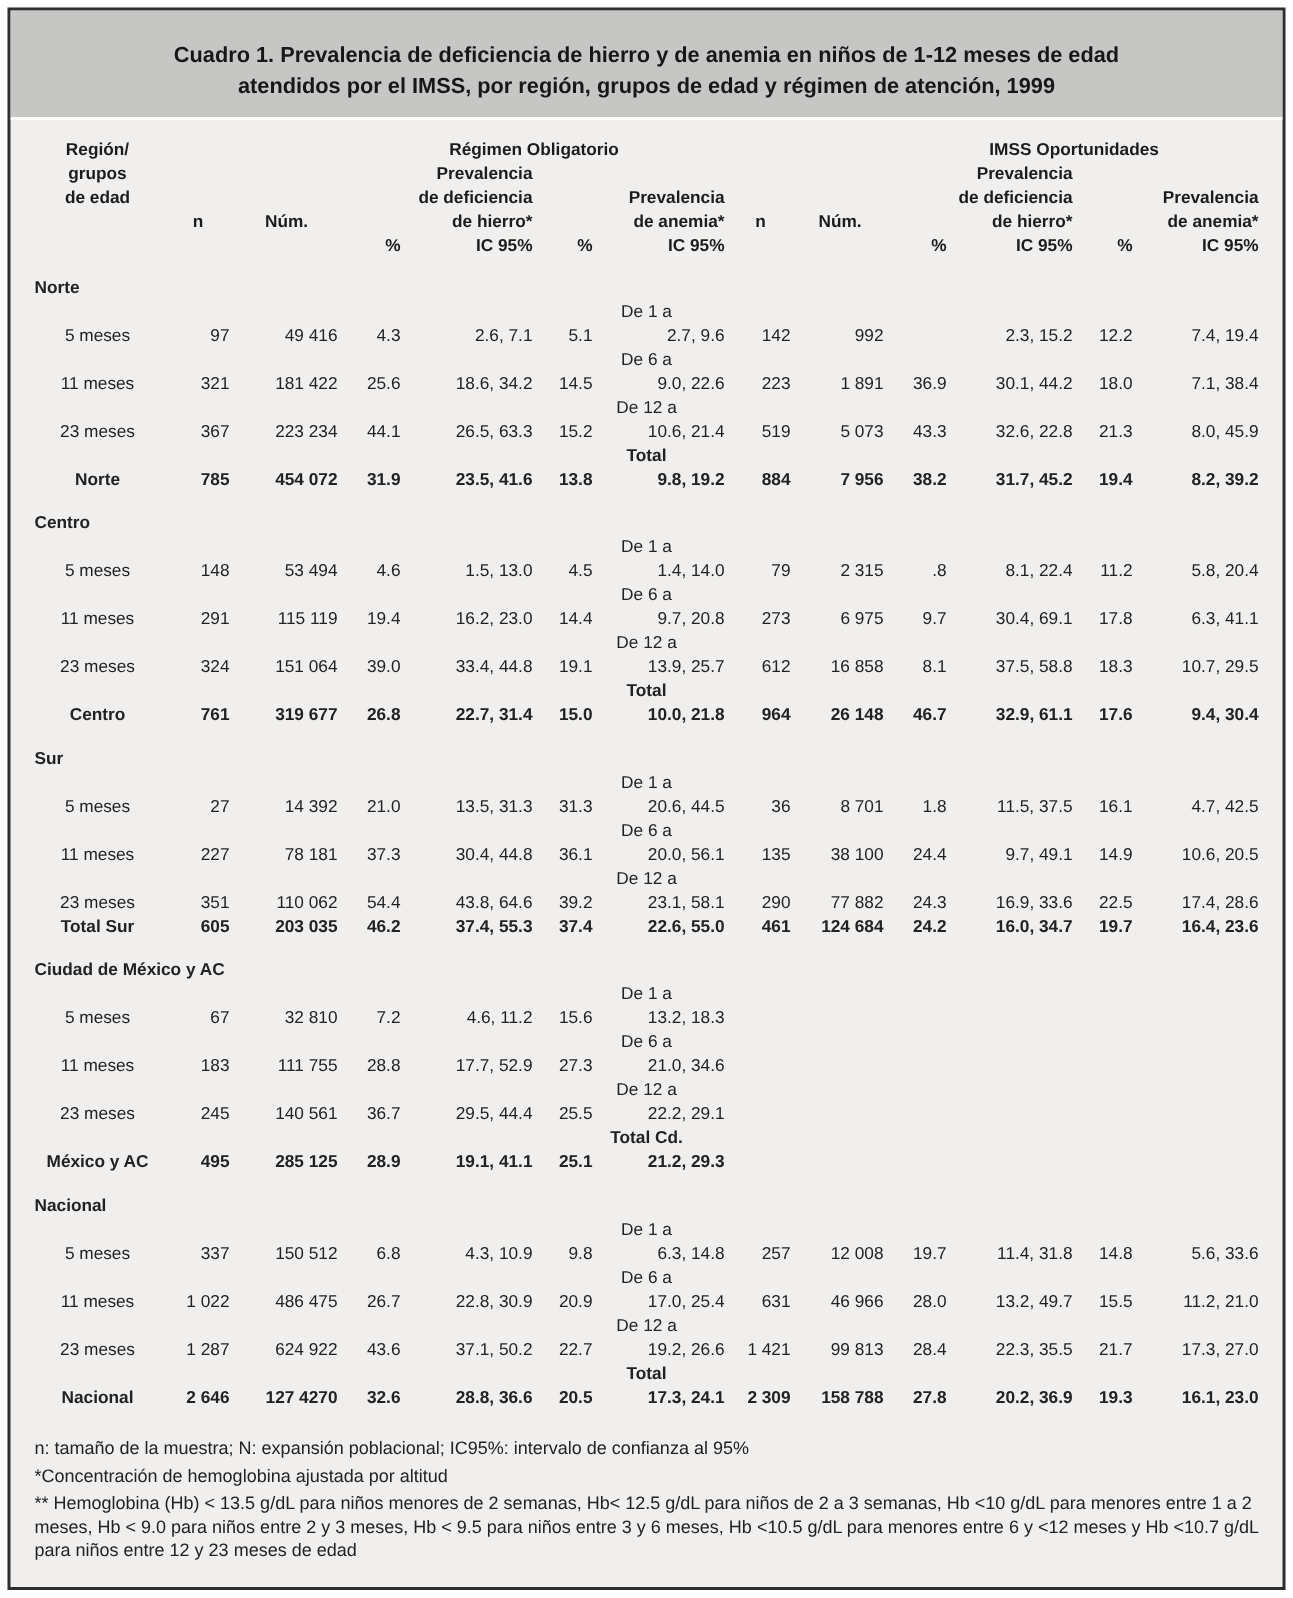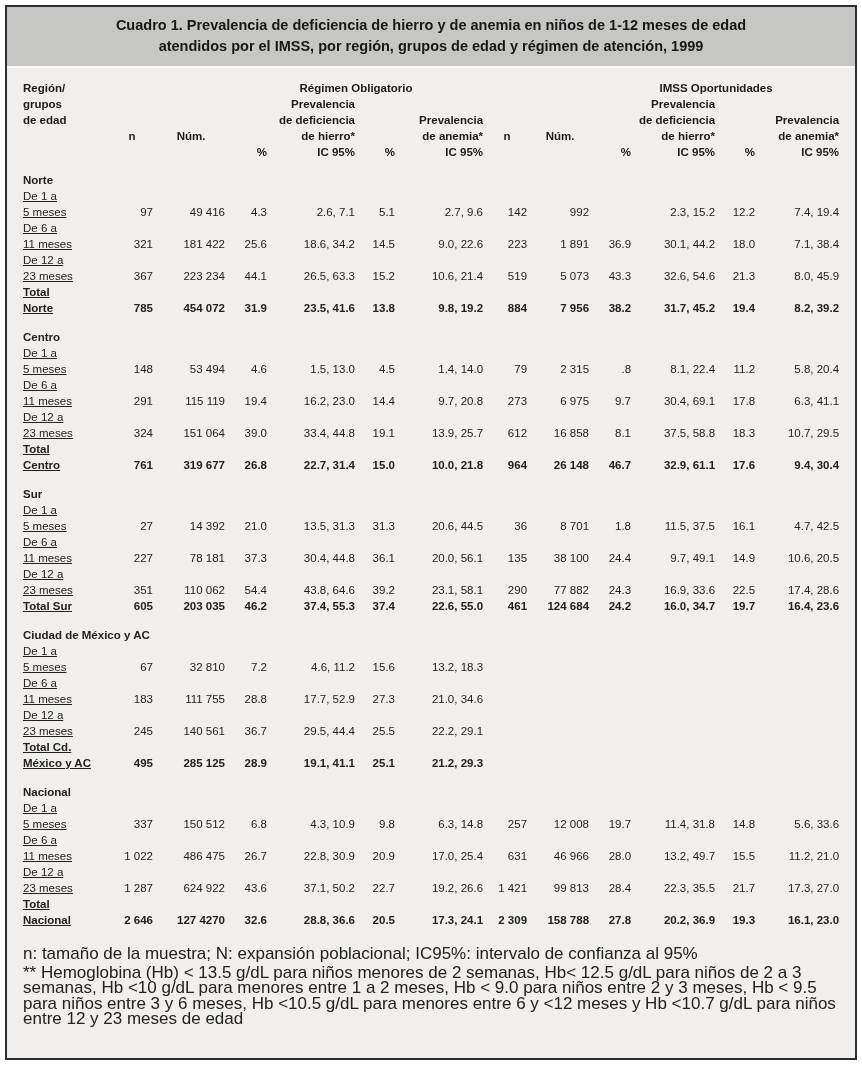--- a/index.html
+++ b/index.html
@@ -13,21 +13,21 @@
     height: 1055px;
     margin: 5px auto;
     border: 2px solid #2e2e2e;
     box-sizing: border-box;
     background: #f0efed;
     overflow: hidden;
   }
   .title-band {
     background: #c6c7c5;
     border-bottom: 2px solid #fdfdfc;
-    padding: 8px 40px 10px 40px;
+    padding: 20px 40px 10px 40px;
   }
   .title-text {
     max-width: 680px;
     margin: 0 auto;
     text-align: center;
     font-weight: bold;
     font-size: 14.5px;
     line-height: 1.42;
     color: #171717;
   }
@@ -41,21 +41,21 @@
     color: #222222;
   }
   .prev-table th, .prev-table td {
     font-size: 11.5px;
     line-height: 16px;
     padding: 0 2px;
     font-weight: normal;
   }
   .prev-table thead th { font-weight: bold; color: #1c1c1c; }
   .region-h {
-    text-align: left;
+    text-align: center;
     vertical-align: top;
     white-space: pre-line;
     line-height: 15.5px;
     padding-top: 3px;
   }
   .group-h {
     text-align: center;
     vertical-align: top;
     padding-top: 3px;
     white-space: nowrap;
@@ -63,34 +63,34 @@
   .prev-h {
     text-align: right;
     vertical-align: bottom;
     white-space: pre-line;
     line-height: 15.5px;
   }
   .h-center { text-align: center; vertical-align: bottom; }
   .h-right  { text-align: right;  vertical-align: bottom; }
   .measure-row th { padding-bottom: 12px; }
   td.num { text-align: right; white-space: nowrap; }
-  td.label-cell { text-align: left; white-space: nowrap; text-decoration: underline; }
+  td.label-cell { text-align: center; white-space: nowrap; }
   tr.section-title-row td {
     font-weight: bold;
   }
   tr.bold td { font-weight: bold; }
   td.bold { font-weight: bold; }
   tr.spacer td { height: 13px; padding: 0; }
   .footnotes {
     margin-top: 18px;
     padding: 0 2px;
   }
   .footnotes p {
     margin: 0 0 3px 0;
-    font-size: 17px;
+    font-size: 12px;
     line-height: 15.5px;
     color: #222222;
   }
 </style>
 </head>
 <body>
 
 <div class="page">
 
   <div class="title-band">
@@ -202,21 +202,21 @@
             <td class="label-cell">23 meses</td>
             <td class="num">367</td>
             <td class="num">223 234</td>
             <td class="num">44.1</td>
             <td class="num">26.5, 63.3</td>
             <td class="num">15.2</td>
             <td class="num">10.6, 21.4</td>
             <td class="num">519</td>
             <td class="num">5 073</td>
             <td class="num">43.3</td>
-            <td class="num">32.6, 54.6</td>
+            <td class="num">32.6, 22.8</td>
             <td class="num">21.3</td>
             <td class="num">8.0, 45.9</td>
           </tr>
           <tr>
             <td class="label-cell bold" colspan="13">Total</td>
           </tr>
           <tr class="bold">
             <td class="label-cell">Norte</td>
             <td class="num">785</td>
             <td class="num">454 072</td>
@@ -538,17 +538,18 @@
             <td class="num">27.8</td>
             <td class="num">20.2, 36.9</td>
             <td class="num">19.3</td>
             <td class="num">16.1, 23.0</td>
           </tr>
         </tbody>
     </table>
 
     <div class="footnotes">
       <p>n: tamaño de la muestra; N: expansión poblacional; IC95%: intervalo de confianza al 95%</p>
+      <p>*Concentración de hemoglobina ajustada por altitud</p>
       <p>** Hemoglobina (Hb) &lt; 13.5 g/dL para niños menores de 2 semanas, Hb&lt; 12.5 g/dL para niños de 2 a 3 semanas, Hb &lt;10 g/dL para menores entre 1 a 2 meses, Hb &lt; 9.0 para niños entre 2 y 3 meses, Hb &lt; 9.5 para niños entre 3 y 6 meses, Hb &lt;10.5 g/dL para menores entre 6 y &lt;12 meses y Hb &lt;10.7 g/dL para niños entre 12 y 23 meses de edad</p>
     </div>
   </div>
 
 </div>
 
 </body></html>

